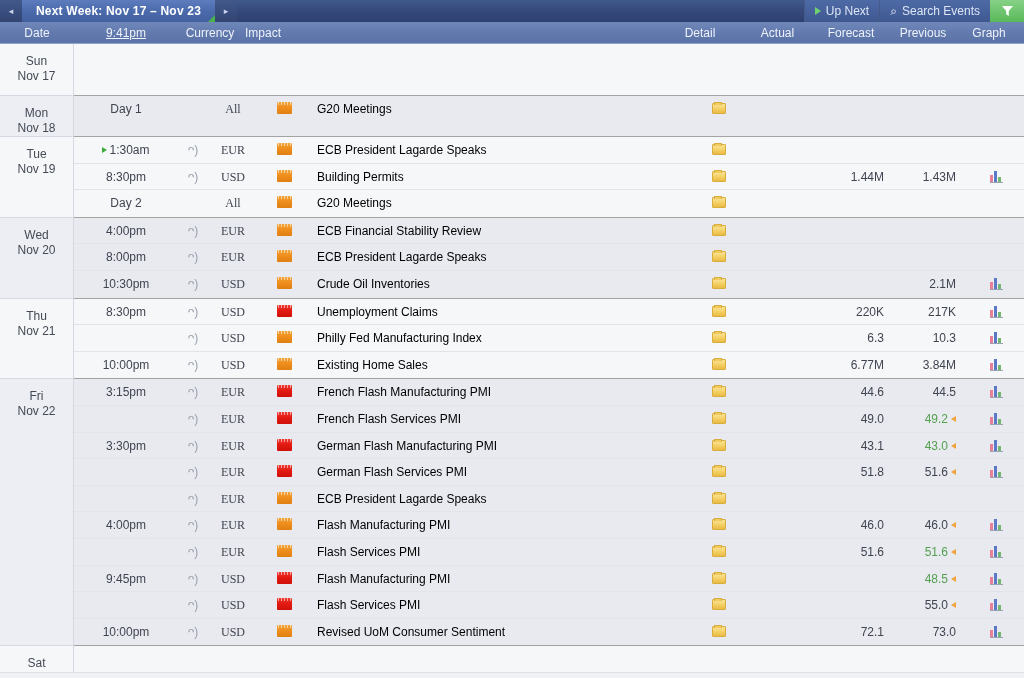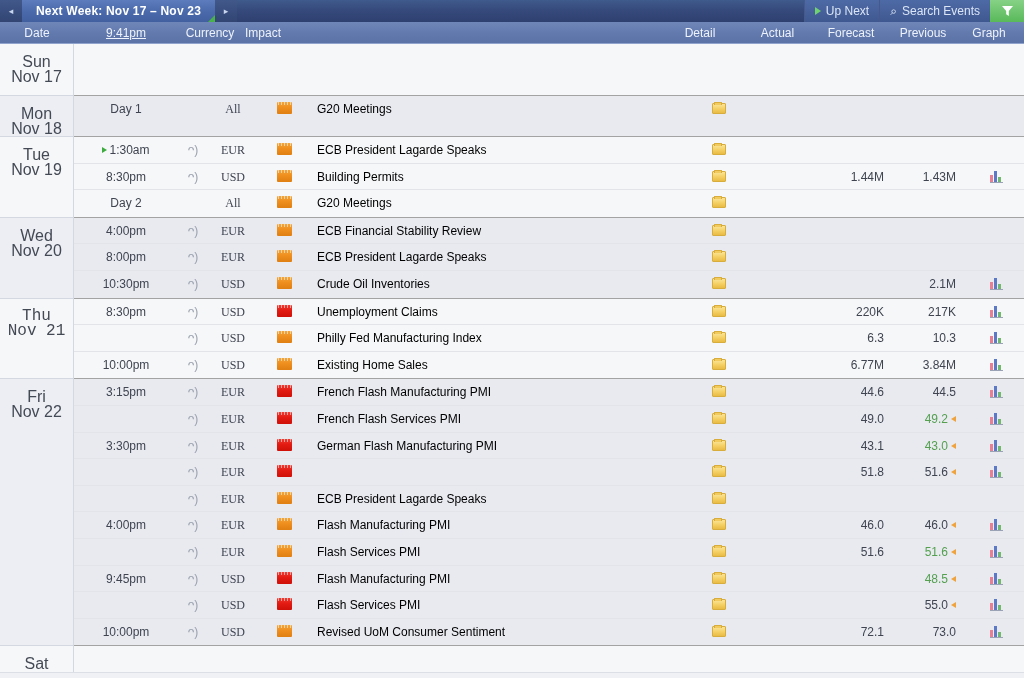--- a/index.html
+++ b/index.html
@@ -85,21 +85,21 @@
   .daygroup.alt  .rows     { background: #e8eaf0; }
   .daygroup.norm .datecell { background: #f6f7f9; }
   .daygroup.norm .rows     { background: #f6f7f9; }
 
   .datecell {
     width: 74px; flex: 0 0 74px;
     border-right: 1px solid #d4d8e0;
     border-bottom: 1px solid #d4d8e0;
     text-align: center;
     padding-top: 10px;
-    font-size: 16px; color: #444a55;
+    font-size: 12px; color: #444a55;
     line-height: 15px;
   }
   .datecell .dow { display: block; }
   .datecell .dnum { display: block; text-align: center; }
 
   .rows { flex: 1 1 auto; border-bottom: 1px solid #a3a3a3; }
 
   .erow {
     height: 26.6px; position: relative;
     border-bottom: 1px solid #e2e4ea;
@@ -345,21 +345,21 @@
             <span class="c-title">Crude Oil Inventories</span>
             <span class="c-detail"><span class="folder"></span></span>
             <span class="c-actual"></span>
             <span class="c-forecast"></span>
             <span class="c-previous"><span class="val-plain">2.1M</span></span>
             <span class="c-graph"><span class="graphicon"><i class="b1"></i><i class="b2"></i><i class="b3"></i></span></span>
           </div>
         </div>
       </div>
       <div class="daygroup norm">
-        <div class="datecell" style="min-height: 80px; font-family: Liberation Mono, monospace;">
+        <div class="datecell" style="min-height: 80px;">
           <span class="dow">Thu</span>
           <span class="dnum">Nov 21</span>
         </div>
         <div class="rows" style="min-height: 80px;">
           <div class="erow">
             <span class="c-time"><span>8:30pm</span></span>
             <span class="c-speaker">ᴖ)</span>
             <span class="c-currency">USD</span>
             <span class="c-impact"><span class="imp red"></span></span>
             <span class="c-title">Unemployment Claims</span>
@@ -435,20 +435,21 @@
             <span class="c-actual"></span>
             <span class="c-forecast">43.1</span>
             <span class="c-previous"><span class="val-better">43.0</span><span class="rev-tri"></span></span>
             <span class="c-graph"><span class="graphicon"><i class="b1"></i><i class="b2"></i><i class="b3"></i></span></span>
           </div>
           <div class="erow">
             <span class="c-time"><span></span></span>
             <span class="c-speaker">ᴖ)</span>
             <span class="c-currency">EUR</span>
             <span class="c-impact"><span class="imp red"></span></span>
+            <span class="c-title">German Flash Services PMI</span>
             <span class="c-detail"><span class="folder"></span></span>
             <span class="c-actual"></span>
             <span class="c-forecast">51.8</span>
             <span class="c-previous"><span class="val-plain">51.6</span><span class="rev-tri"></span></span>
             <span class="c-graph"><span class="graphicon"><i class="b1"></i><i class="b2"></i><i class="b3"></i></span></span>
           </div>
           <div class="erow">
             <span class="c-time"><span></span></span>
             <span class="c-speaker">ᴖ)</span>
             <span class="c-currency">EUR</span>

